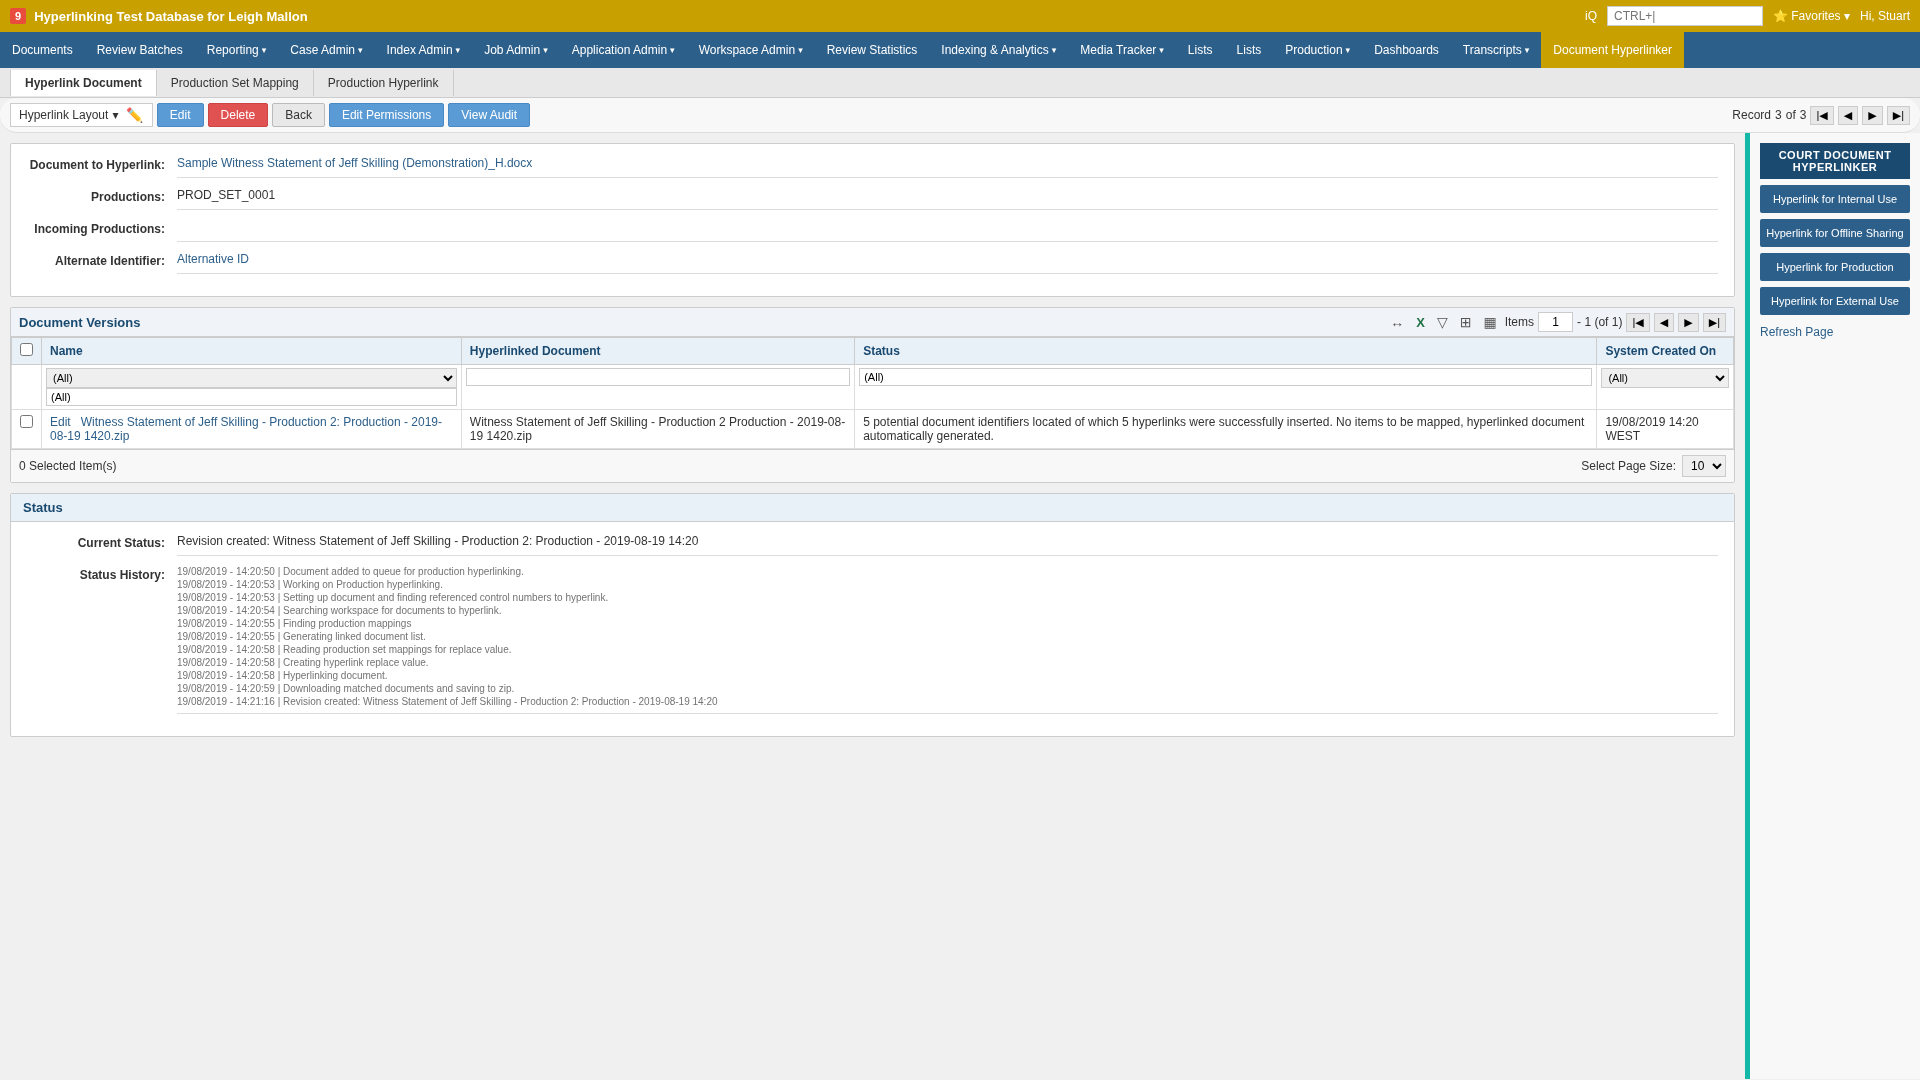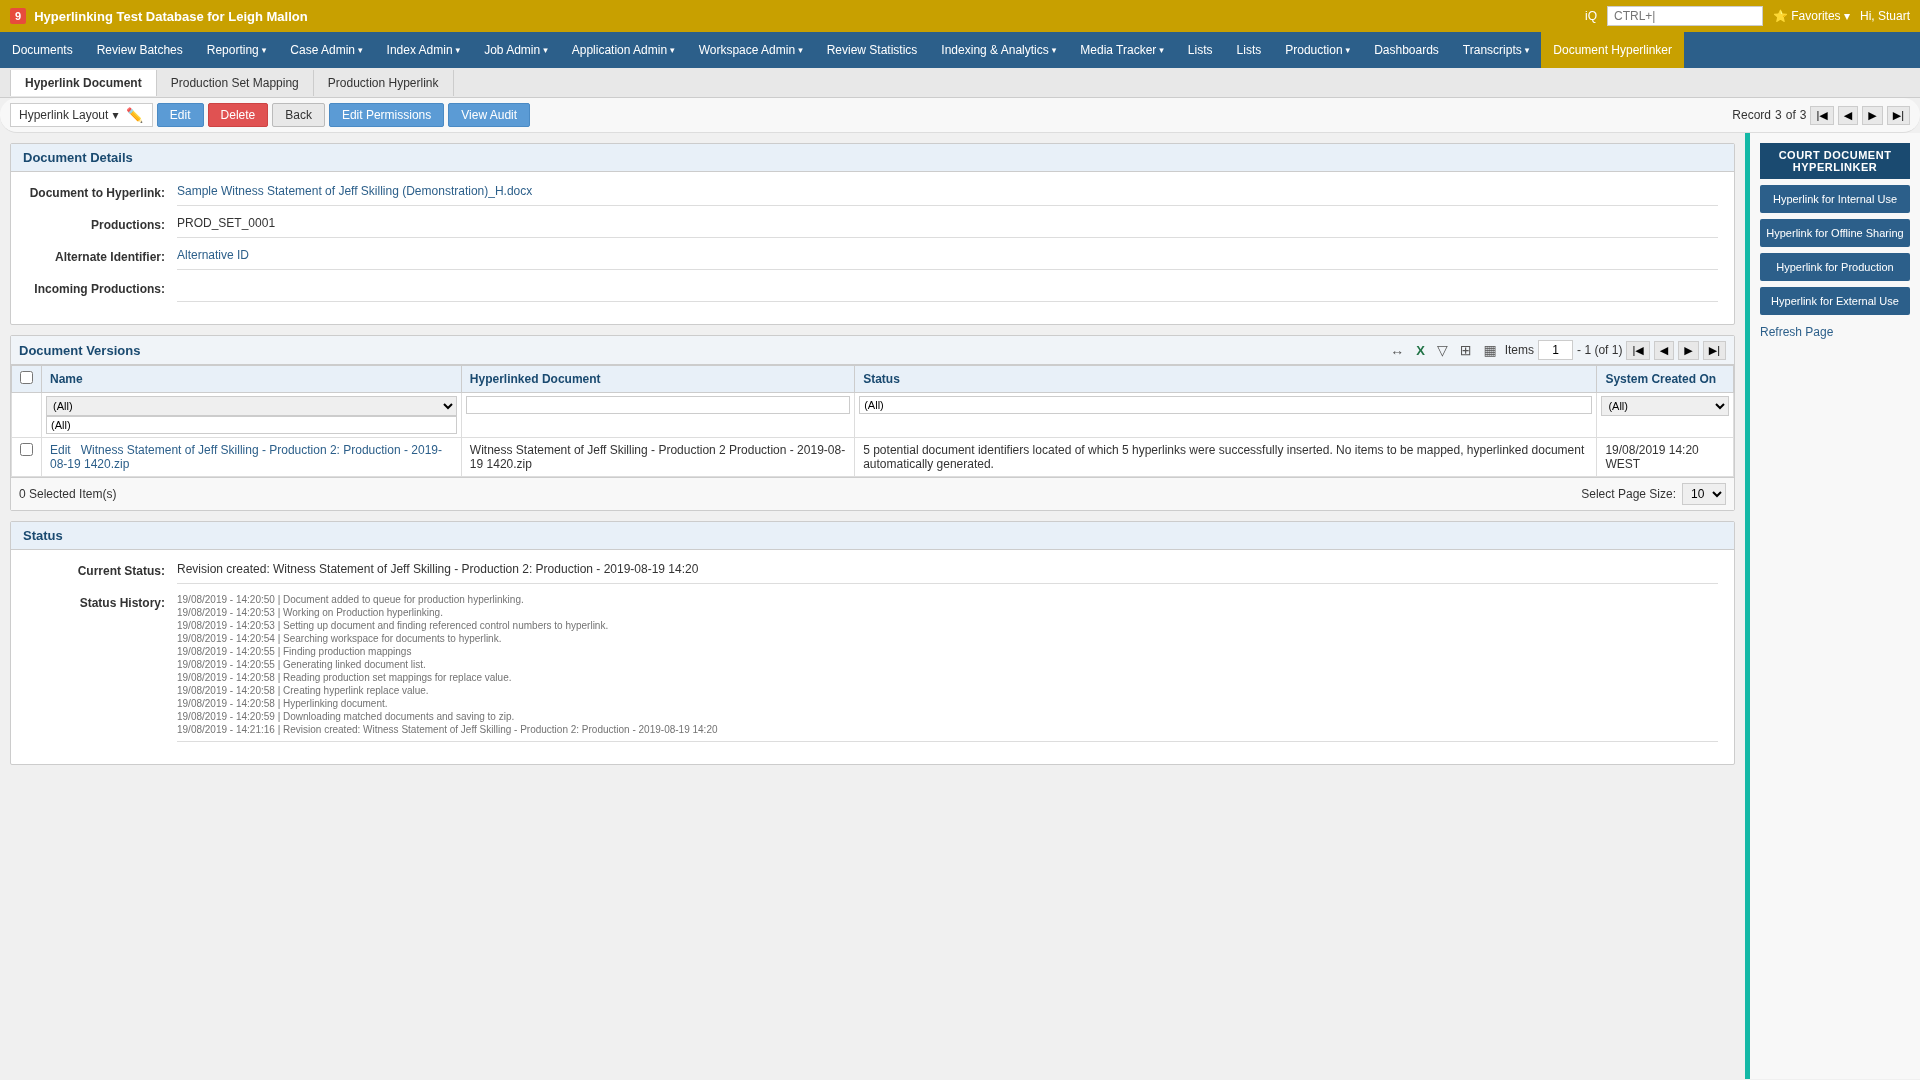--- a/index.html
+++ b/index.html
@@ -417,41 +417,40 @@
       <button class="page-nav">▶|</button>
     </div>
   </div>
 </div>
 
 <div id="main-layout">
 
   <div id="content">
 
     <div class="section-card">
-      <div class="section-header">Document Details</div>
       <div class="section-body">
         <div class="field-row">
           <div class="field-label">Document to Hyperlink:</div>
           <div class="field-value">
             <a class="link">Sample Witness Statement of Jeff Skilling (Demonstration)_H.docx</a>
           </div>
         </div>
         <div class="field-row">
           <div class="field-label">Productions:</div>
           <div class="field-value">PROD_SET_0001</div>
         </div>
         <div class="field-row">
+          <div class="field-label">Incoming Productions:</div>
+          <div class="field-value"></div>
+        </div>
+        <div class="field-row">
           <div class="field-label">Alternate Identifier:</div>
           <div class="field-value">
             <a class="link">Alternative ID</a>
           </div>
-        </div>
-        <div class="field-row">
-          <div class="field-label">Incoming Productions:</div>
-          <div class="field-value"></div>
         </div>
       </div>
     </div>
 
     <div class="section-card">
       <div class="table-toolbar">
         <div class="table-toolbar-left">
           <span style="font-weight:bold; color:#1a4a70; font-size:13px;">Document Versions</span>
         </div>
         <div class="table-toolbar-right">

